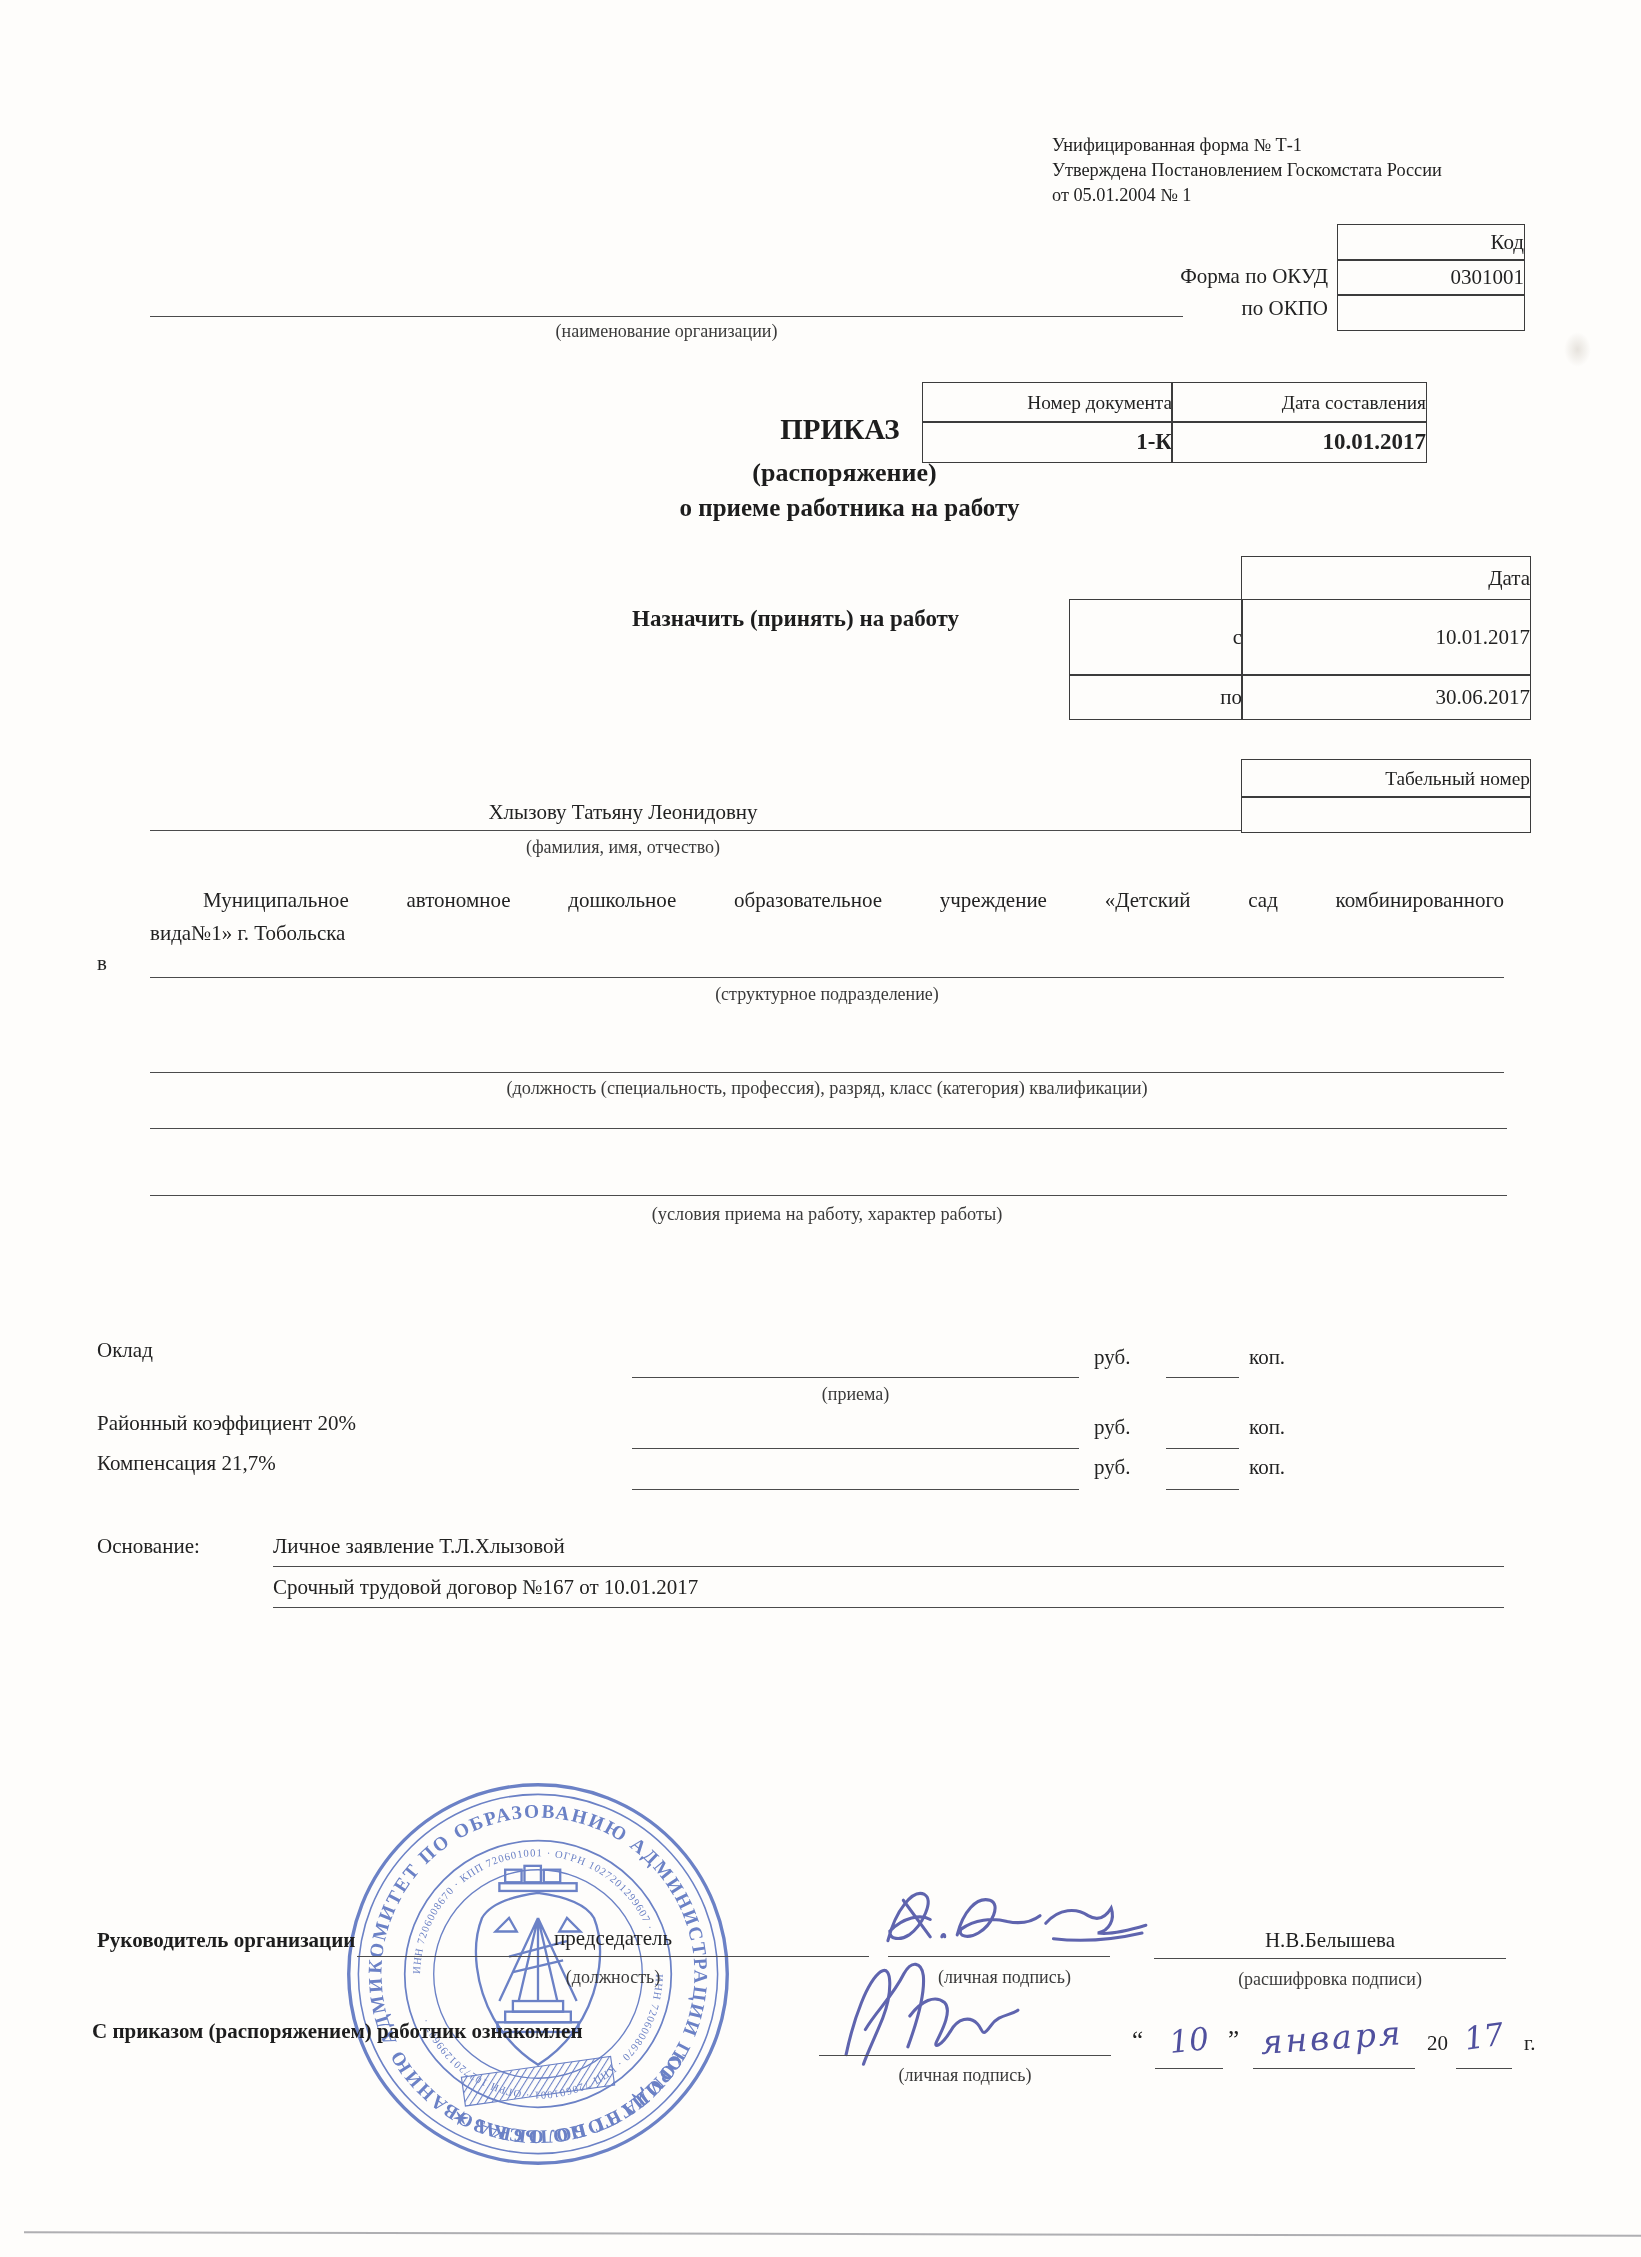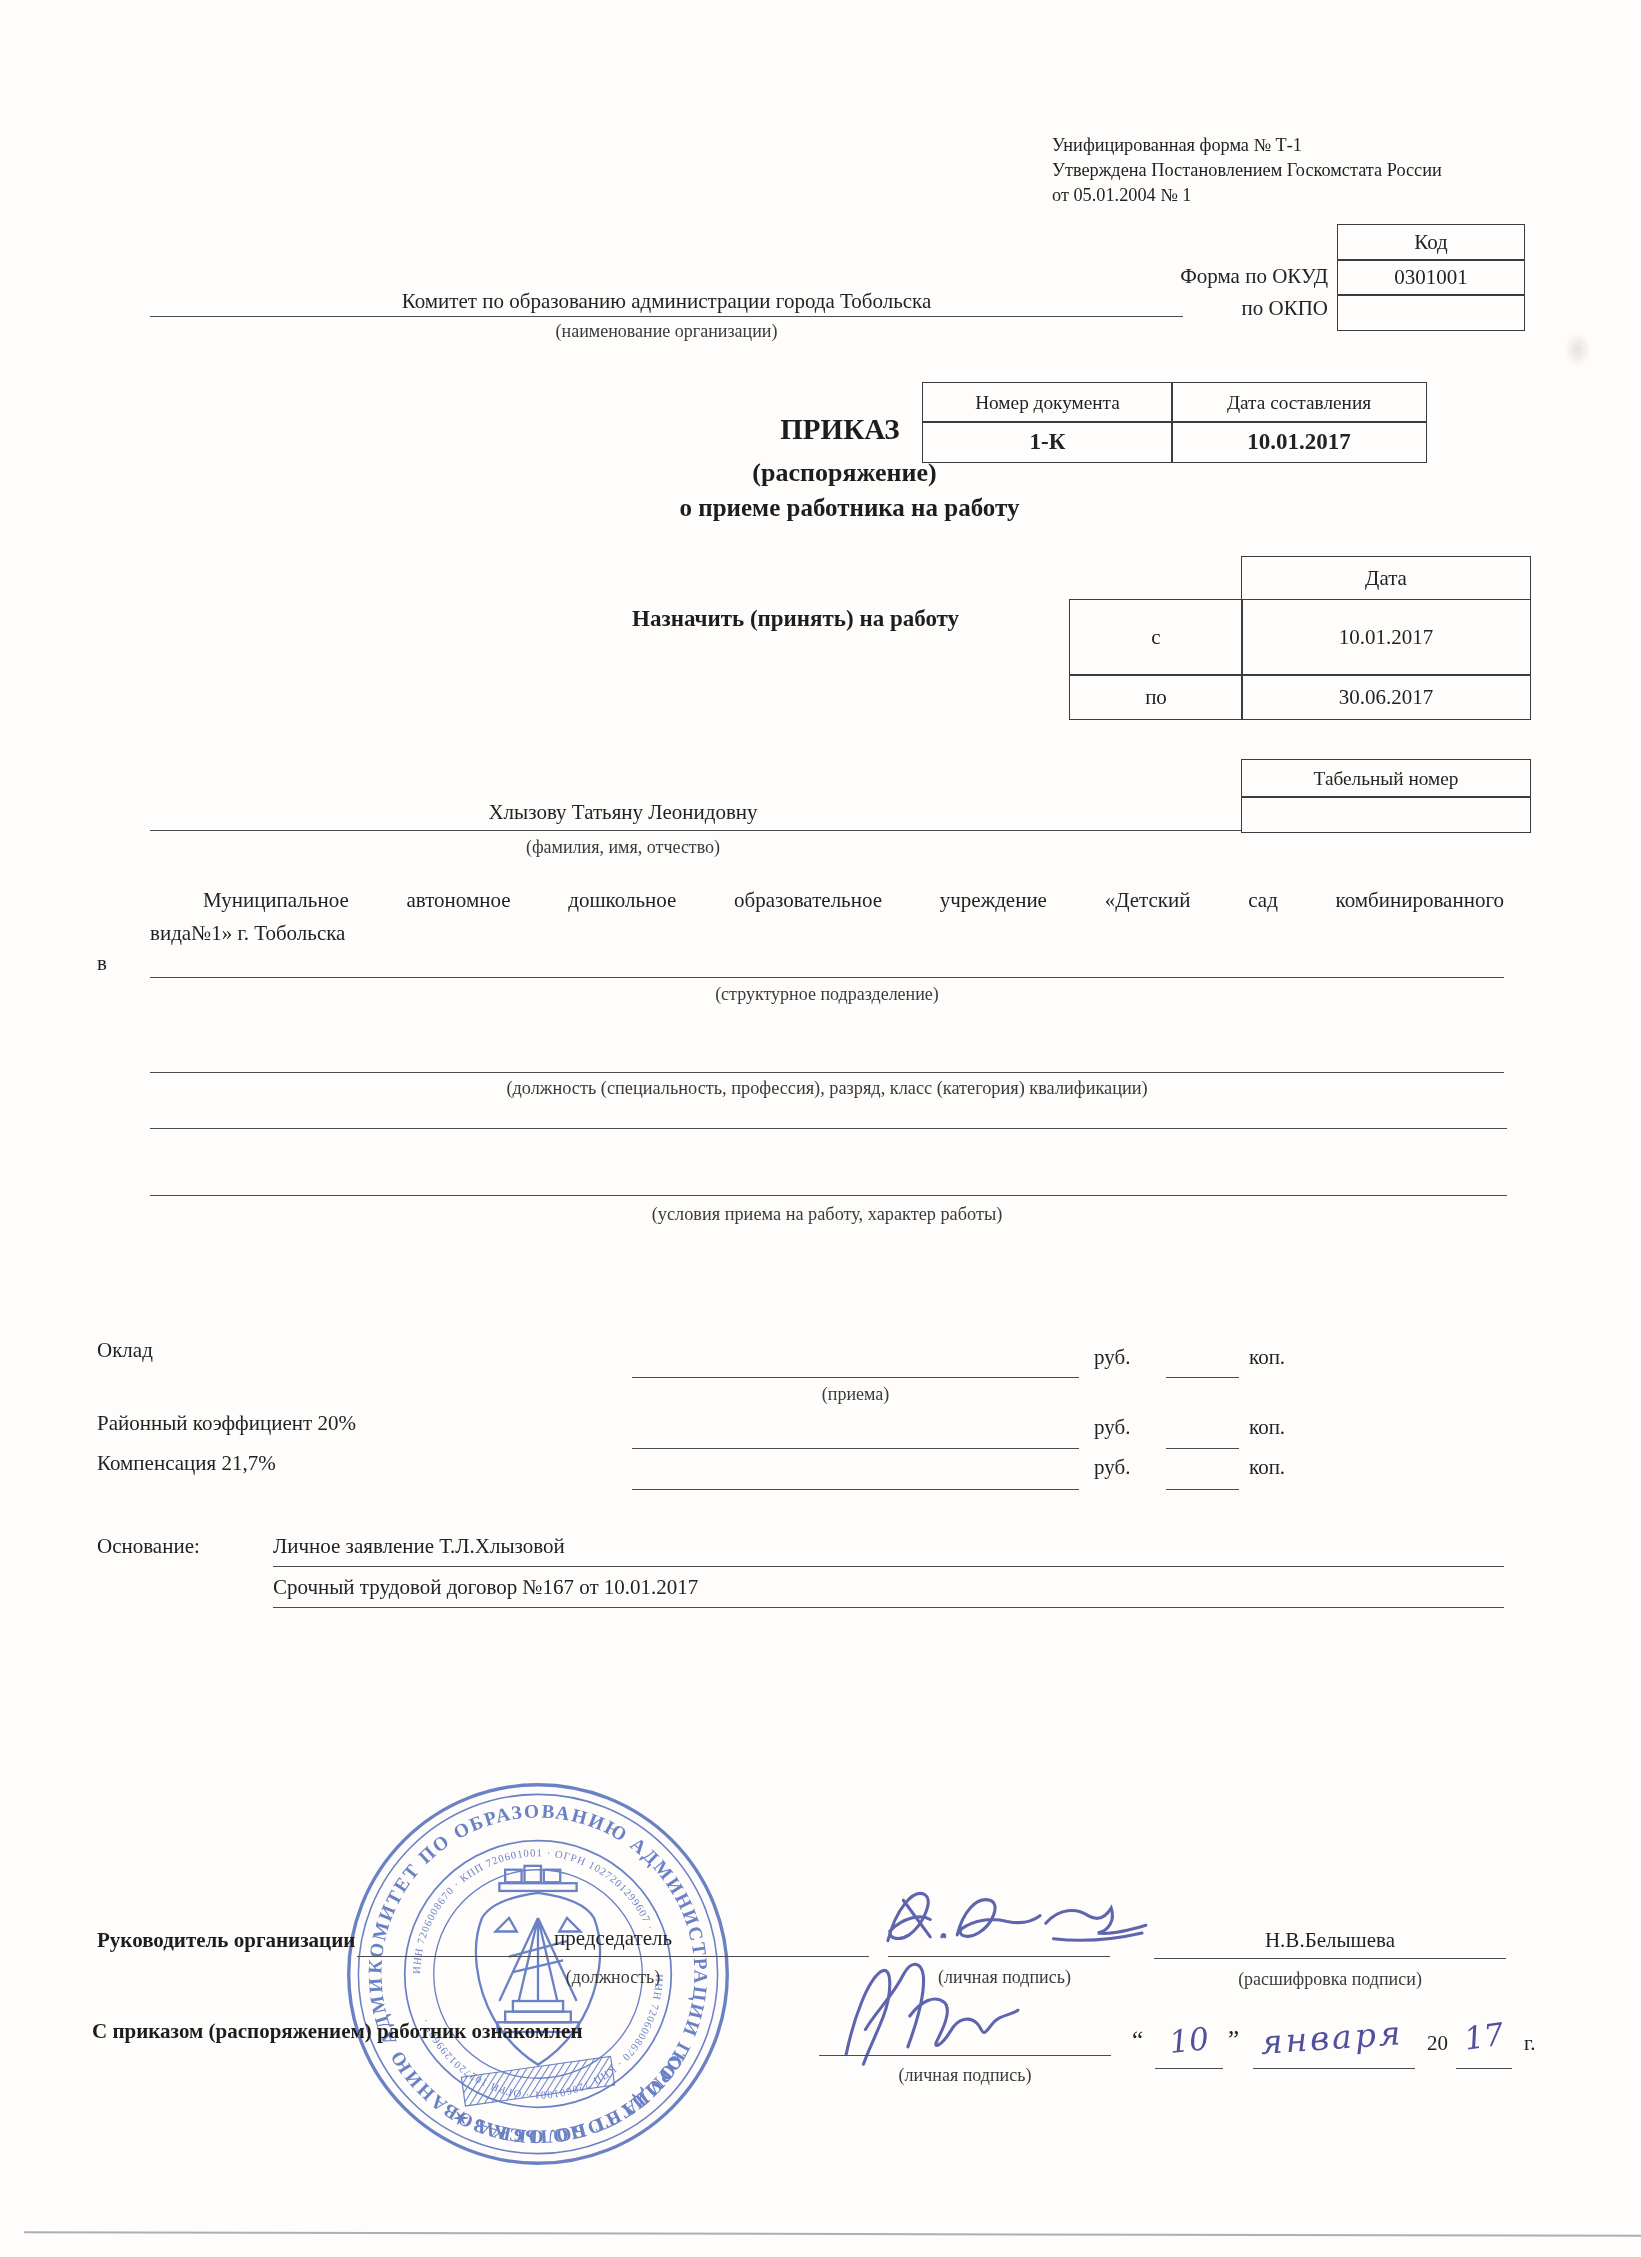--- a/index.html
+++ b/index.html
@@ -13,21 +13,21 @@
   .t22{font-size:21px;line-height:27px;}
   .t20{font-size:19.3px;line-height:23px;}
   .t19{font-size:18.3px;line-height:25px;}
   .t24b{font-size:23px;font-weight:bold;}
   .cap{font-size:18px;line-height:19.3px;color:#3a3a3a;text-align:center;}
   .b{font-weight:bold;color:#1d1d1d;}
   .ctr{text-align:center;}
   .rt{text-align:right;}
   .u{height:0;border-bottom:1.9px solid #4b4b4b;}
   .cell{position:absolute;border:1.9px solid #3c3c3c;box-sizing:border-box;
-        display:flex;align-items:center;justify-content:center;background:transparent;}
+        display:flex;align-items:center;justify-content:flex-end;background:transparent;}
   .hw{font-style:italic;color:#50509e;font-family:"DejaVu Serif",serif;}
   .sig-svg{position:absolute;}
   .smudge{position:absolute;border-radius:50%;
           background:radial-gradient(ellipse at center,#c9c2b8 0%,rgba(255,255,255,0) 70%);
           opacity:.45;}
   .scan-edge{position:absolute;height:0;border-bottom:2.9px solid #9b9ba0;opacity:.8;}
   .stamp-wrap{position:absolute;mix-blend-mode:multiply;opacity:.82;}
   .just{text-align:justify;text-align-last:justify;}
 </style>
 </head>
@@ -46,21 +46,20 @@
   </div>
   <div class="cell t22" style="left:1337px;top:259px;width:188px;height:37px;">
     <span>0301001</span>
   </div>
   <div class="cell t22" style="left:1337px;top:294px;width:188px;height:37px;">
     <span></span>
   </div>
   <div class="abs t22 rt" style="left:1043px;top:263px;width:285px;">Форма по ОКУД</div>
   <div class="abs t22 rt" style="left:1043px;top:295px;width:285px;">по ОКПО</div>
 
-  <div class="abs t22 ctr" style="left:150px;top:288px;width:1033px;">Комитет  по образованию администрации города Тобольска</div>
   <div class="abs u" style="left:150px;top:316px;width:1033px;"></div>
   <div class="abs cap" style="left:150px;top:322px;width:1033px;">(наименование организации)</div>
 
   <div class="smudge" style="left:1564px;top:332px;width:27px;height:35px;"></div>
 
   <div class="abs b ctr" style="left:734px;top:413px;width:212px;font-size:29px;">ПРИКАЗ</div>
   <div class="abs b ctr" style="left:690px;top:458px;width:309px;font-size:26px;">(распоряжение)</div>
   <div class="abs b ctr" style="left:618px;top:494px;width:463px;font-size:25px;">о приеме работника на работу</div>
 
   <div class="cell t20" style="left:922px;top:382px;width:251px;height:41px;">

